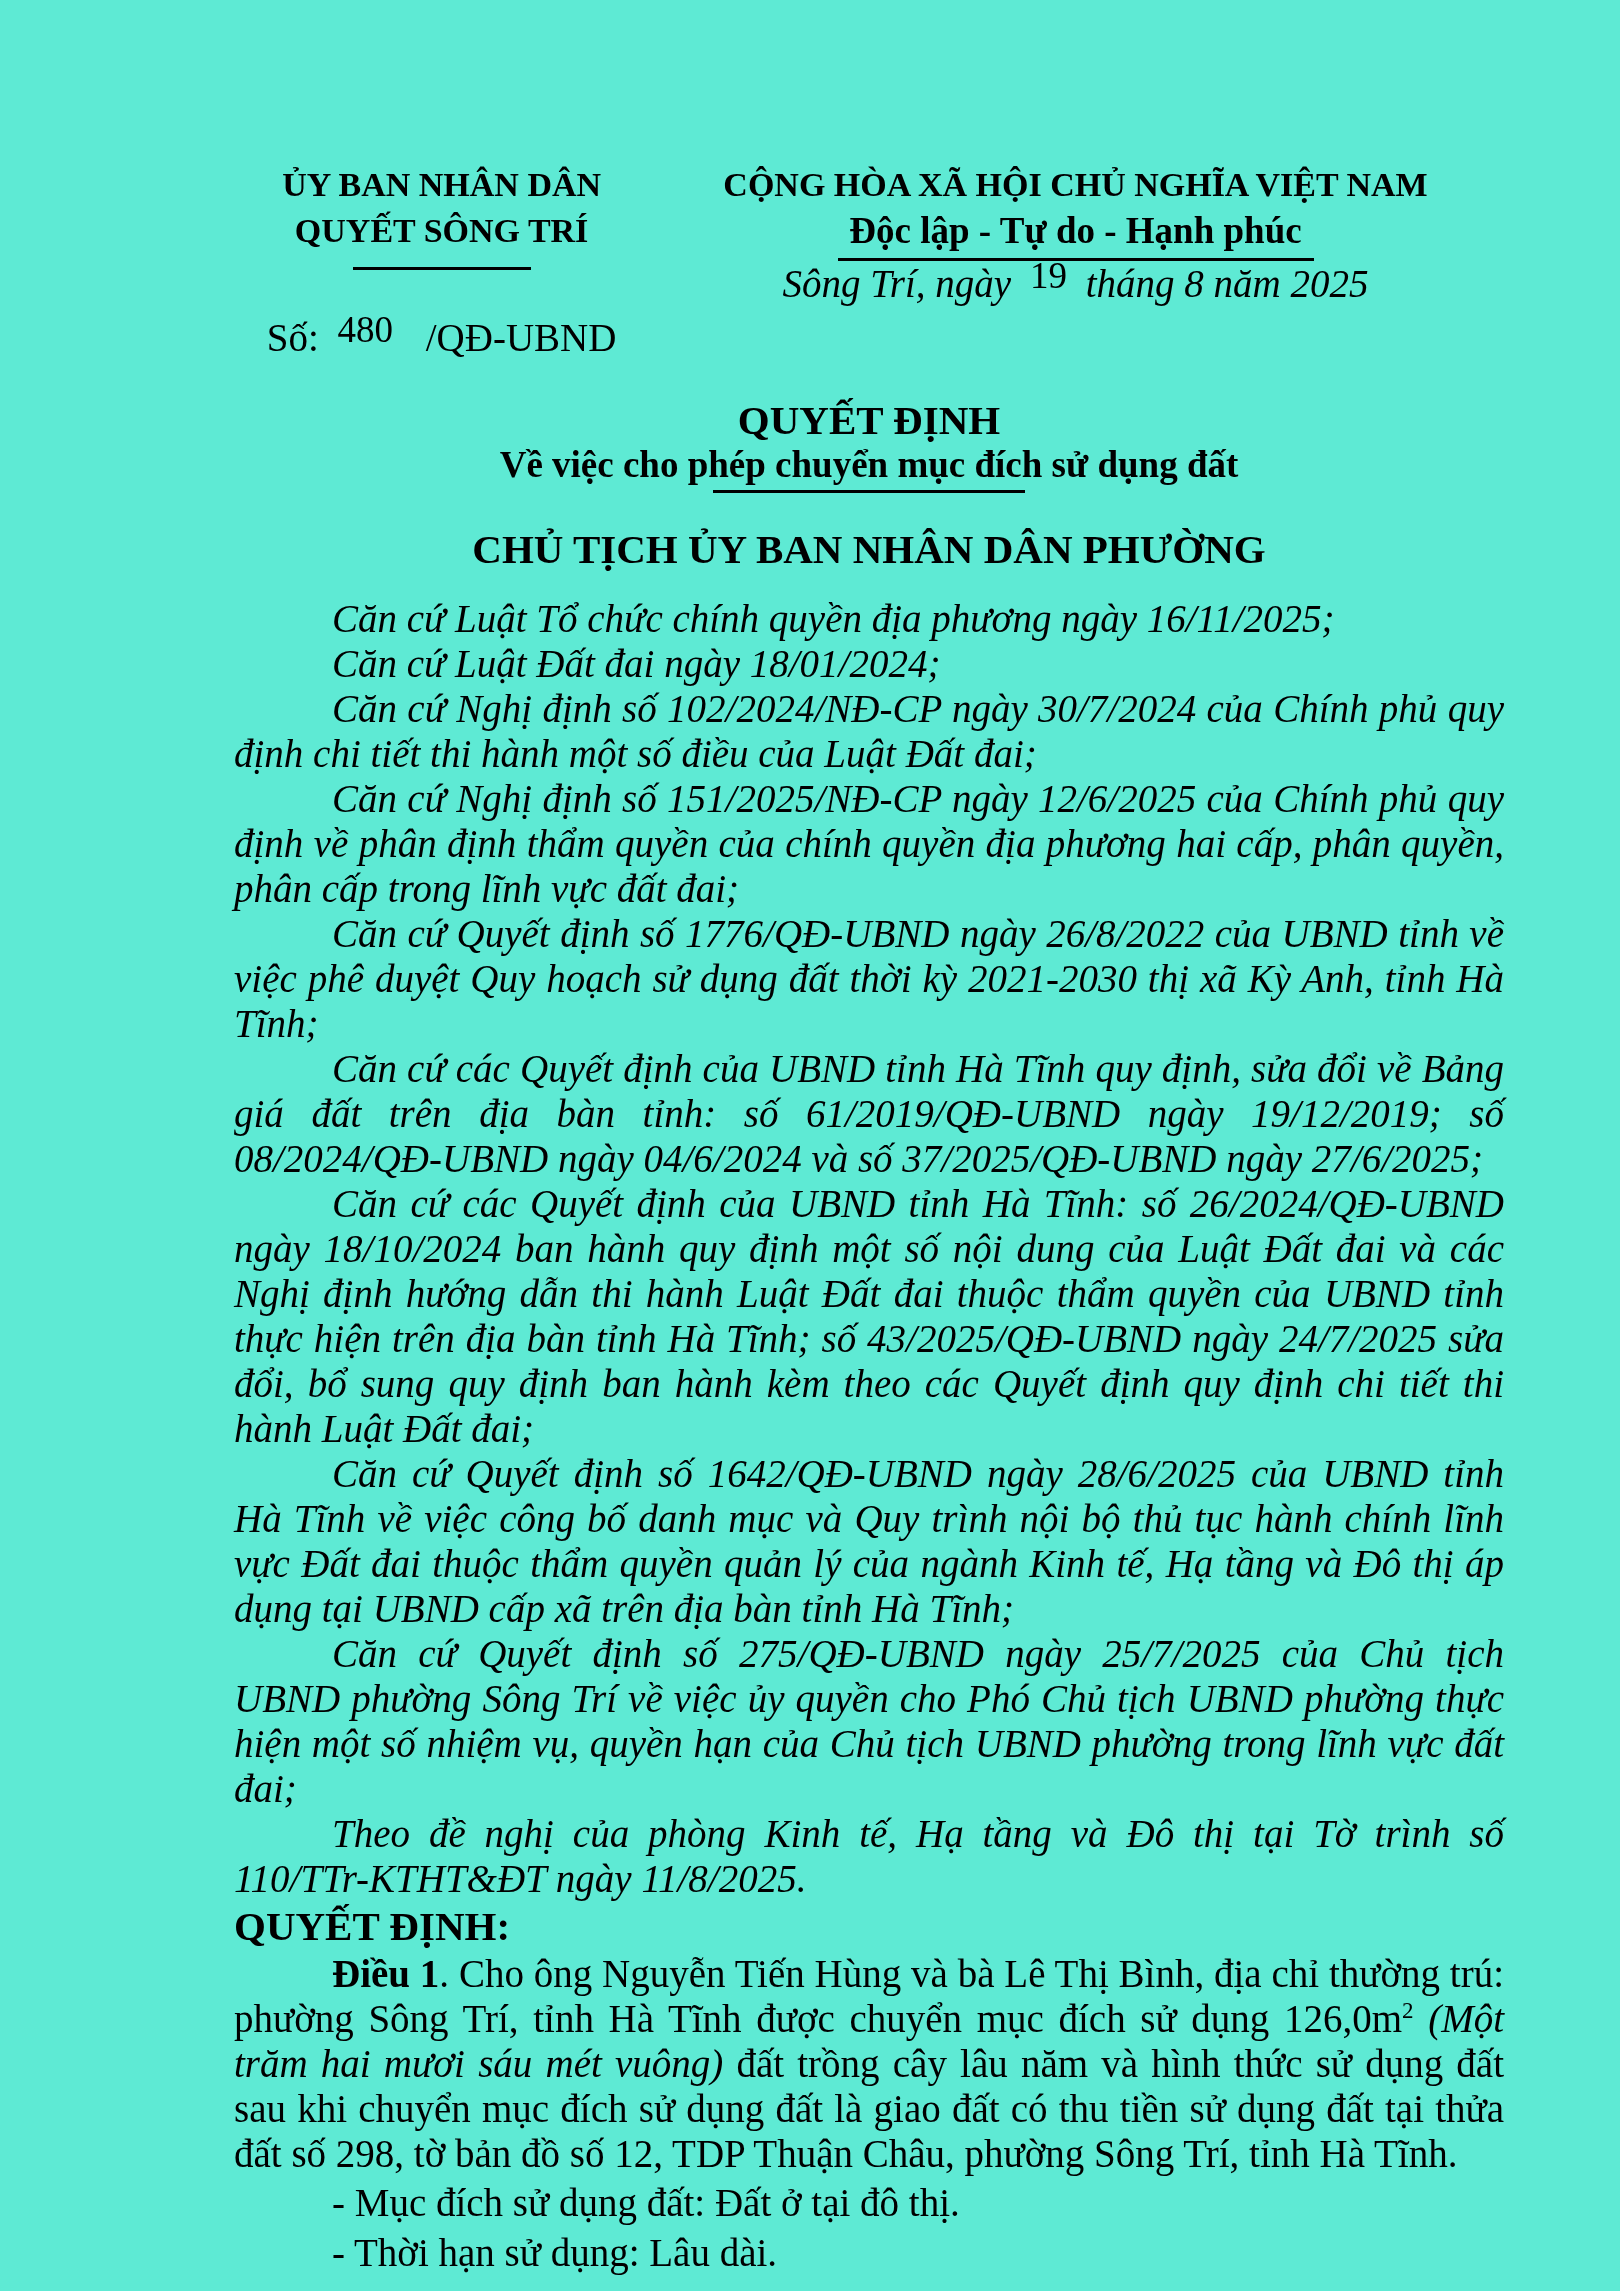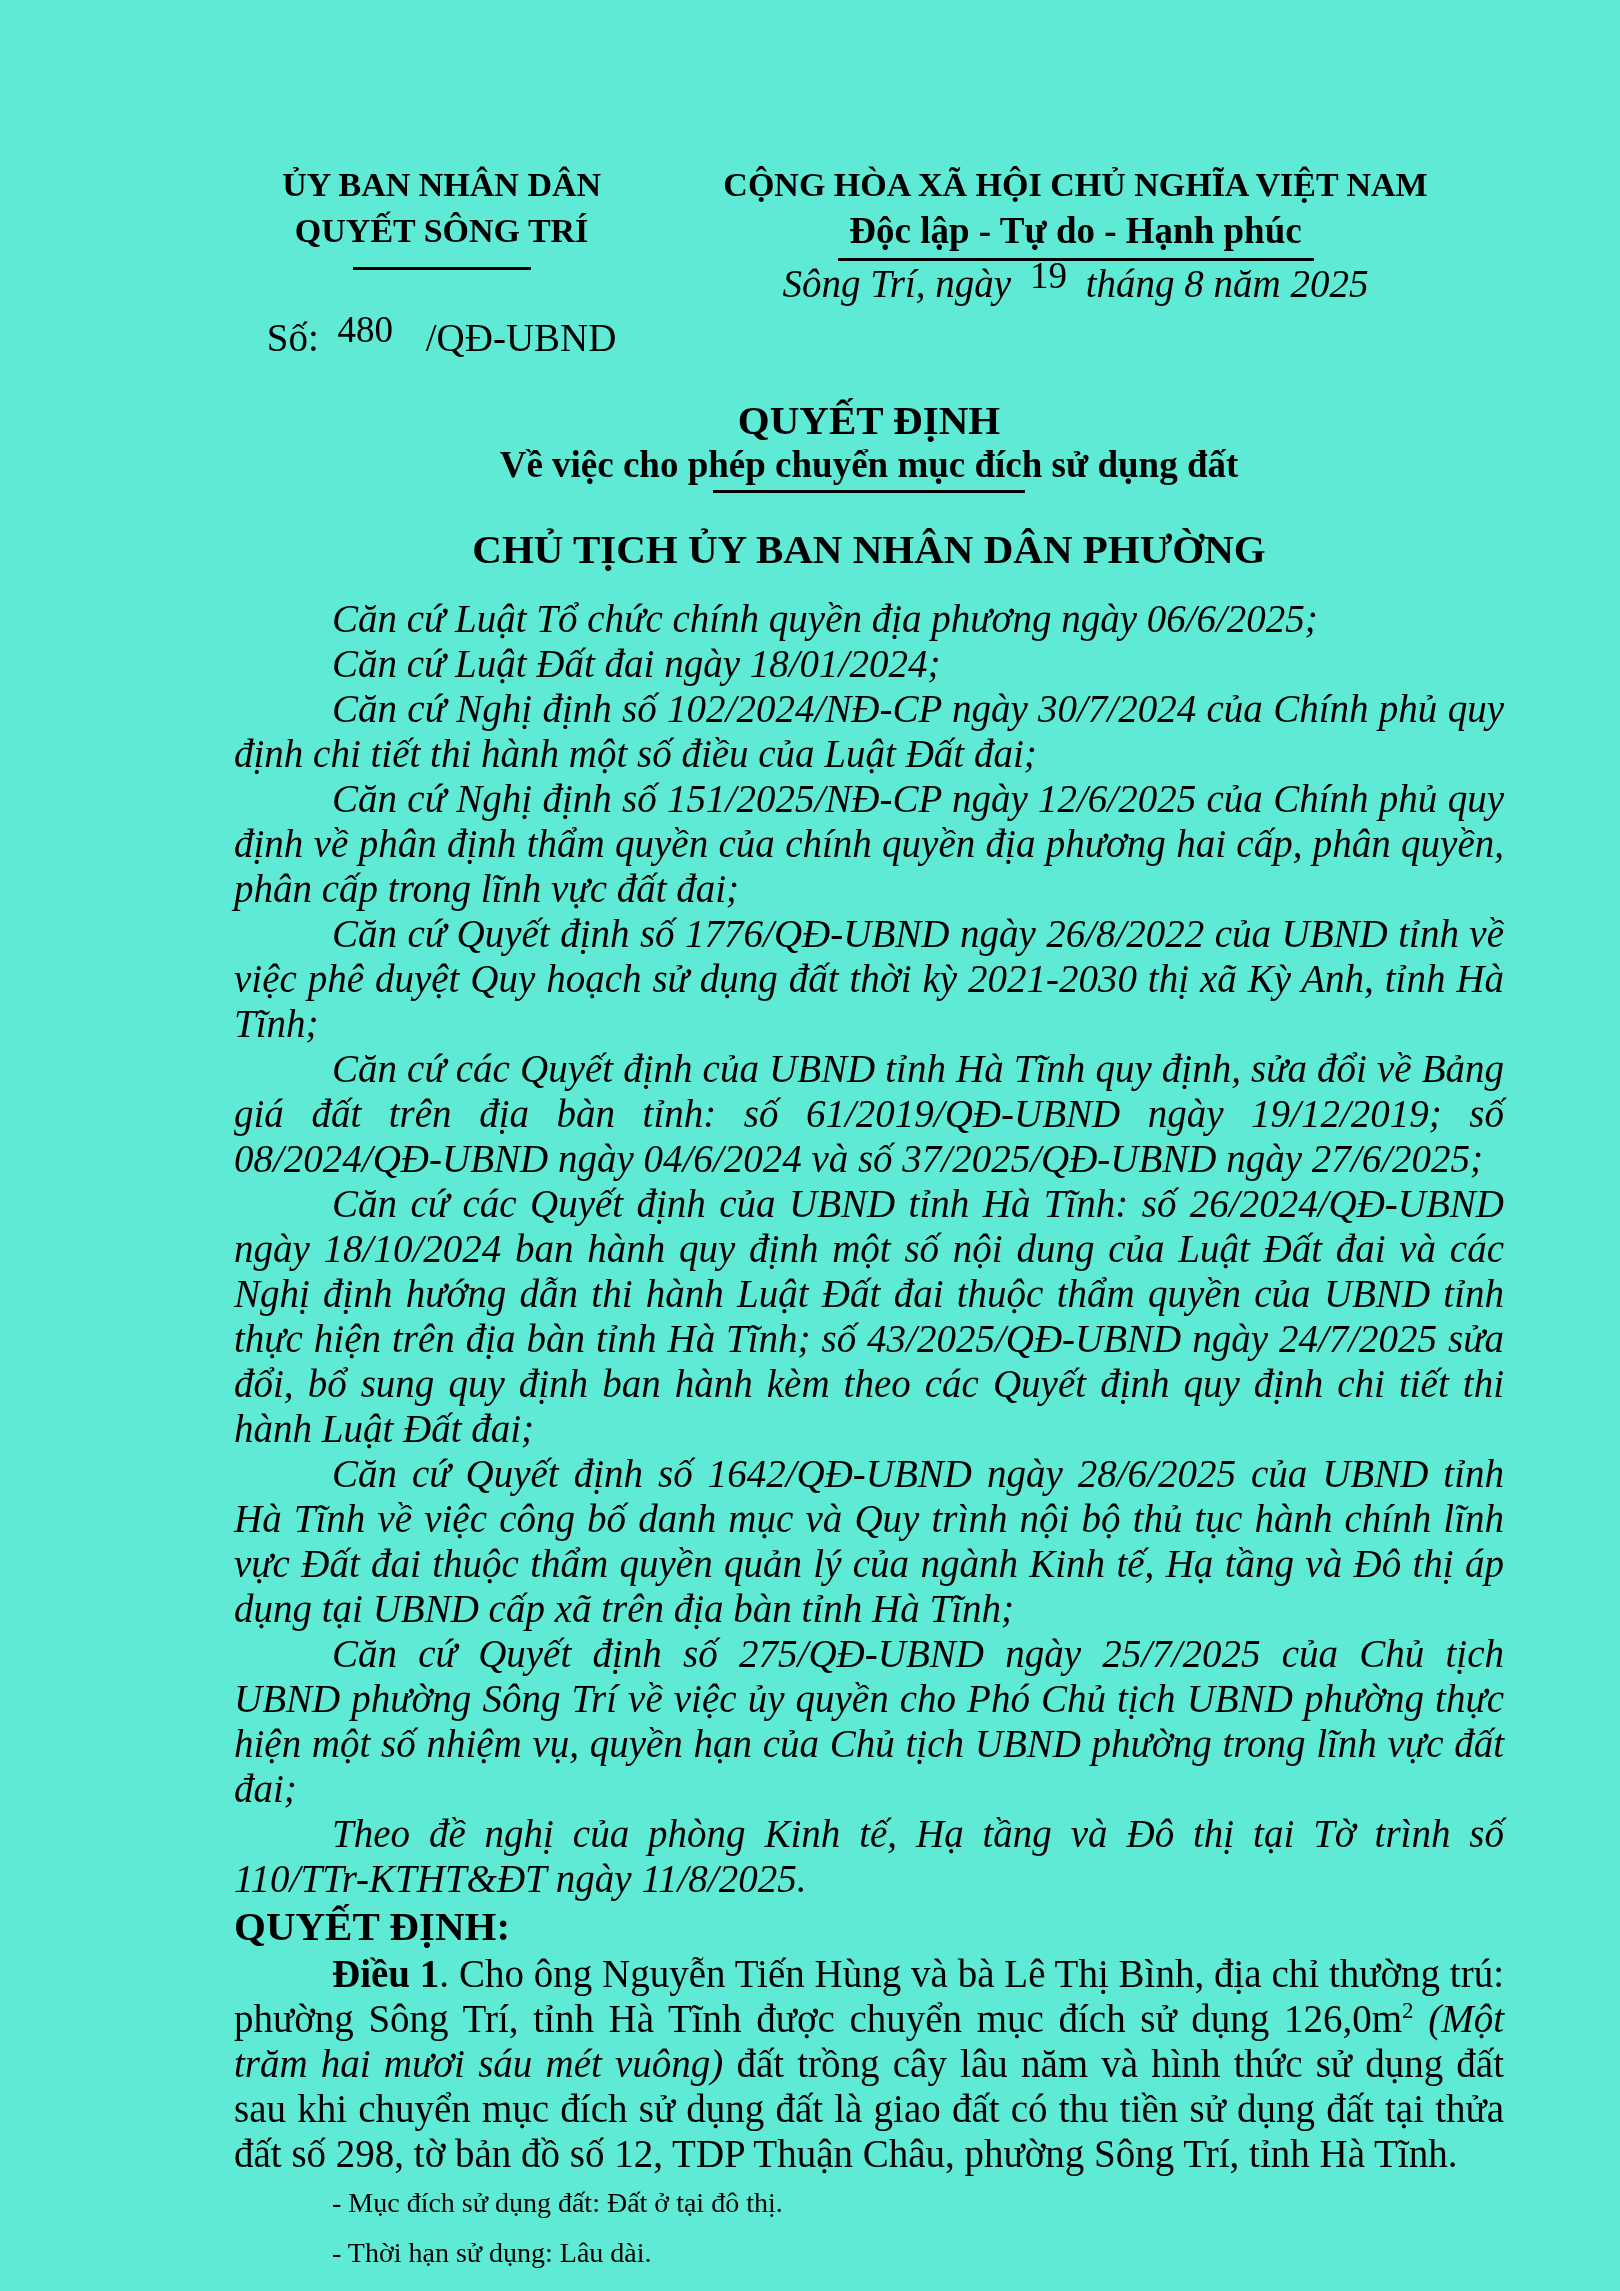--- a/index.html
+++ b/index.html
@@ -61,21 +61,21 @@
     font-size: 39px;
     line-height: 45px;
     text-align: justify;
     text-indent: 98px;
   }
   .article .b { font-weight: bold; }
   .article sup { font-size: 23px; line-height: 0; }
   .article .it { font-style: italic; }
   .bullets p {
     margin: 3.6px 0 0 0;
-    font-size: 28px;
+    font-size: 39px;
     line-height: 46px;
     text-indent: 98px;
   }
 </style>
 </head>
 <body>
 
 <div class="page">
   <div class="content">
 
@@ -103,21 +103,21 @@
     </div>
 
     <div class="title-block">
       <div class="t1">QUYẾT ĐỊNH</div>
       <div class="t2">Về việc cho phép chuyển mục đích sử dụng đất</div>
       <div class="t-rule"></div>
       <div class="t3">CHỦ TỊCH ỦY BAN NHÂN DÂN PHƯỜNG</div>
     </div>
 
     <div class="recitals">
-      <p>Căn cứ Luật Tổ chức chính quyền địa phương ngày 06/6/2025;</p>
+      <p>Căn cứ Luật Tổ chức chính quyền địa phương ngày 16/11/2025;</p>
       <p>Căn cứ Luật Đất đai ngày 18/01/2024;</p>
       <p>Căn cứ Nghị định số 102/2024/NĐ-CP ngày 30/7/2024 của Chính phủ quy định chi tiết thi hành một số điều của Luật Đất đai;</p>
       <p>Căn cứ Nghị định số 151/2025/NĐ-CP ngày 12/6/2025 của Chính phủ quy định về phân định thẩm quyền của chính quyền địa phương hai cấp, phân quyền, phân cấp trong lĩnh vực đất đai;</p>
       <p>Căn cứ Quyết định số 1776/QĐ-UBND ngày 26/8/2022 của UBND tỉnh về việc phê duyệt Quy hoạch sử dụng đất thời kỳ 2021-2030 thị xã Kỳ Anh, tỉnh Hà Tĩnh;</p>
       <p>Căn cứ các Quyết định của UBND tỉnh Hà Tĩnh quy định, sửa đổi về Bảng giá đất trên địa bàn tỉnh: số 61/2019/QĐ-UBND ngày 19/12/2019; số 08/2024/QĐ-UBND ngày 04/6/2024 và số 37/2025/QĐ-UBND ngày 27/6/2025;</p>
       <p>Căn cứ các Quyết định của UBND tỉnh Hà Tĩnh: số 26/2024/QĐ-UBND ngày 18/10/2024 ban hành quy định một số nội dung của Luật Đất đai và các Nghị định hướng dẫn thi hành Luật Đất đai thuộc thẩm quyền của UBND tỉnh thực hiện trên địa bàn tỉnh Hà Tĩnh; số 43/2025/QĐ-UBND ngày 24/7/2025 sửa đổi, bổ sung quy định ban hành kèm theo các Quyết định quy định chi tiết thi hành Luật Đất đai;</p>
       <p>Căn cứ Quyết định số 1642/QĐ-UBND ngày 28/6/2025 của UBND tỉnh Hà Tĩnh về việc công bố danh mục và Quy trình nội bộ thủ tục hành chính lĩnh vực Đất đai thuộc thẩm quyền quản lý của ngành Kinh tế, Hạ tầng và Đô thị áp dụng tại UBND cấp xã trên địa bàn tỉnh Hà Tĩnh;</p>
       <p>Căn cứ Quyết định số 275/QĐ-UBND ngày 25/7/2025 của Chủ tịch UBND phường Sông Trí về việc ủy quyền cho Phó Chủ tịch UBND phường thực hiện một số nhiệm vụ, quyền hạn của Chủ tịch UBND phường trong lĩnh vực đất đai;</p>
       <p>Theo đề nghị của phòng Kinh tế, Hạ tầng và Đô thị tại Tờ trình số 110/TTr-KTHT&amp;ĐT ngày 11/8/2025.</p>
     </div>

